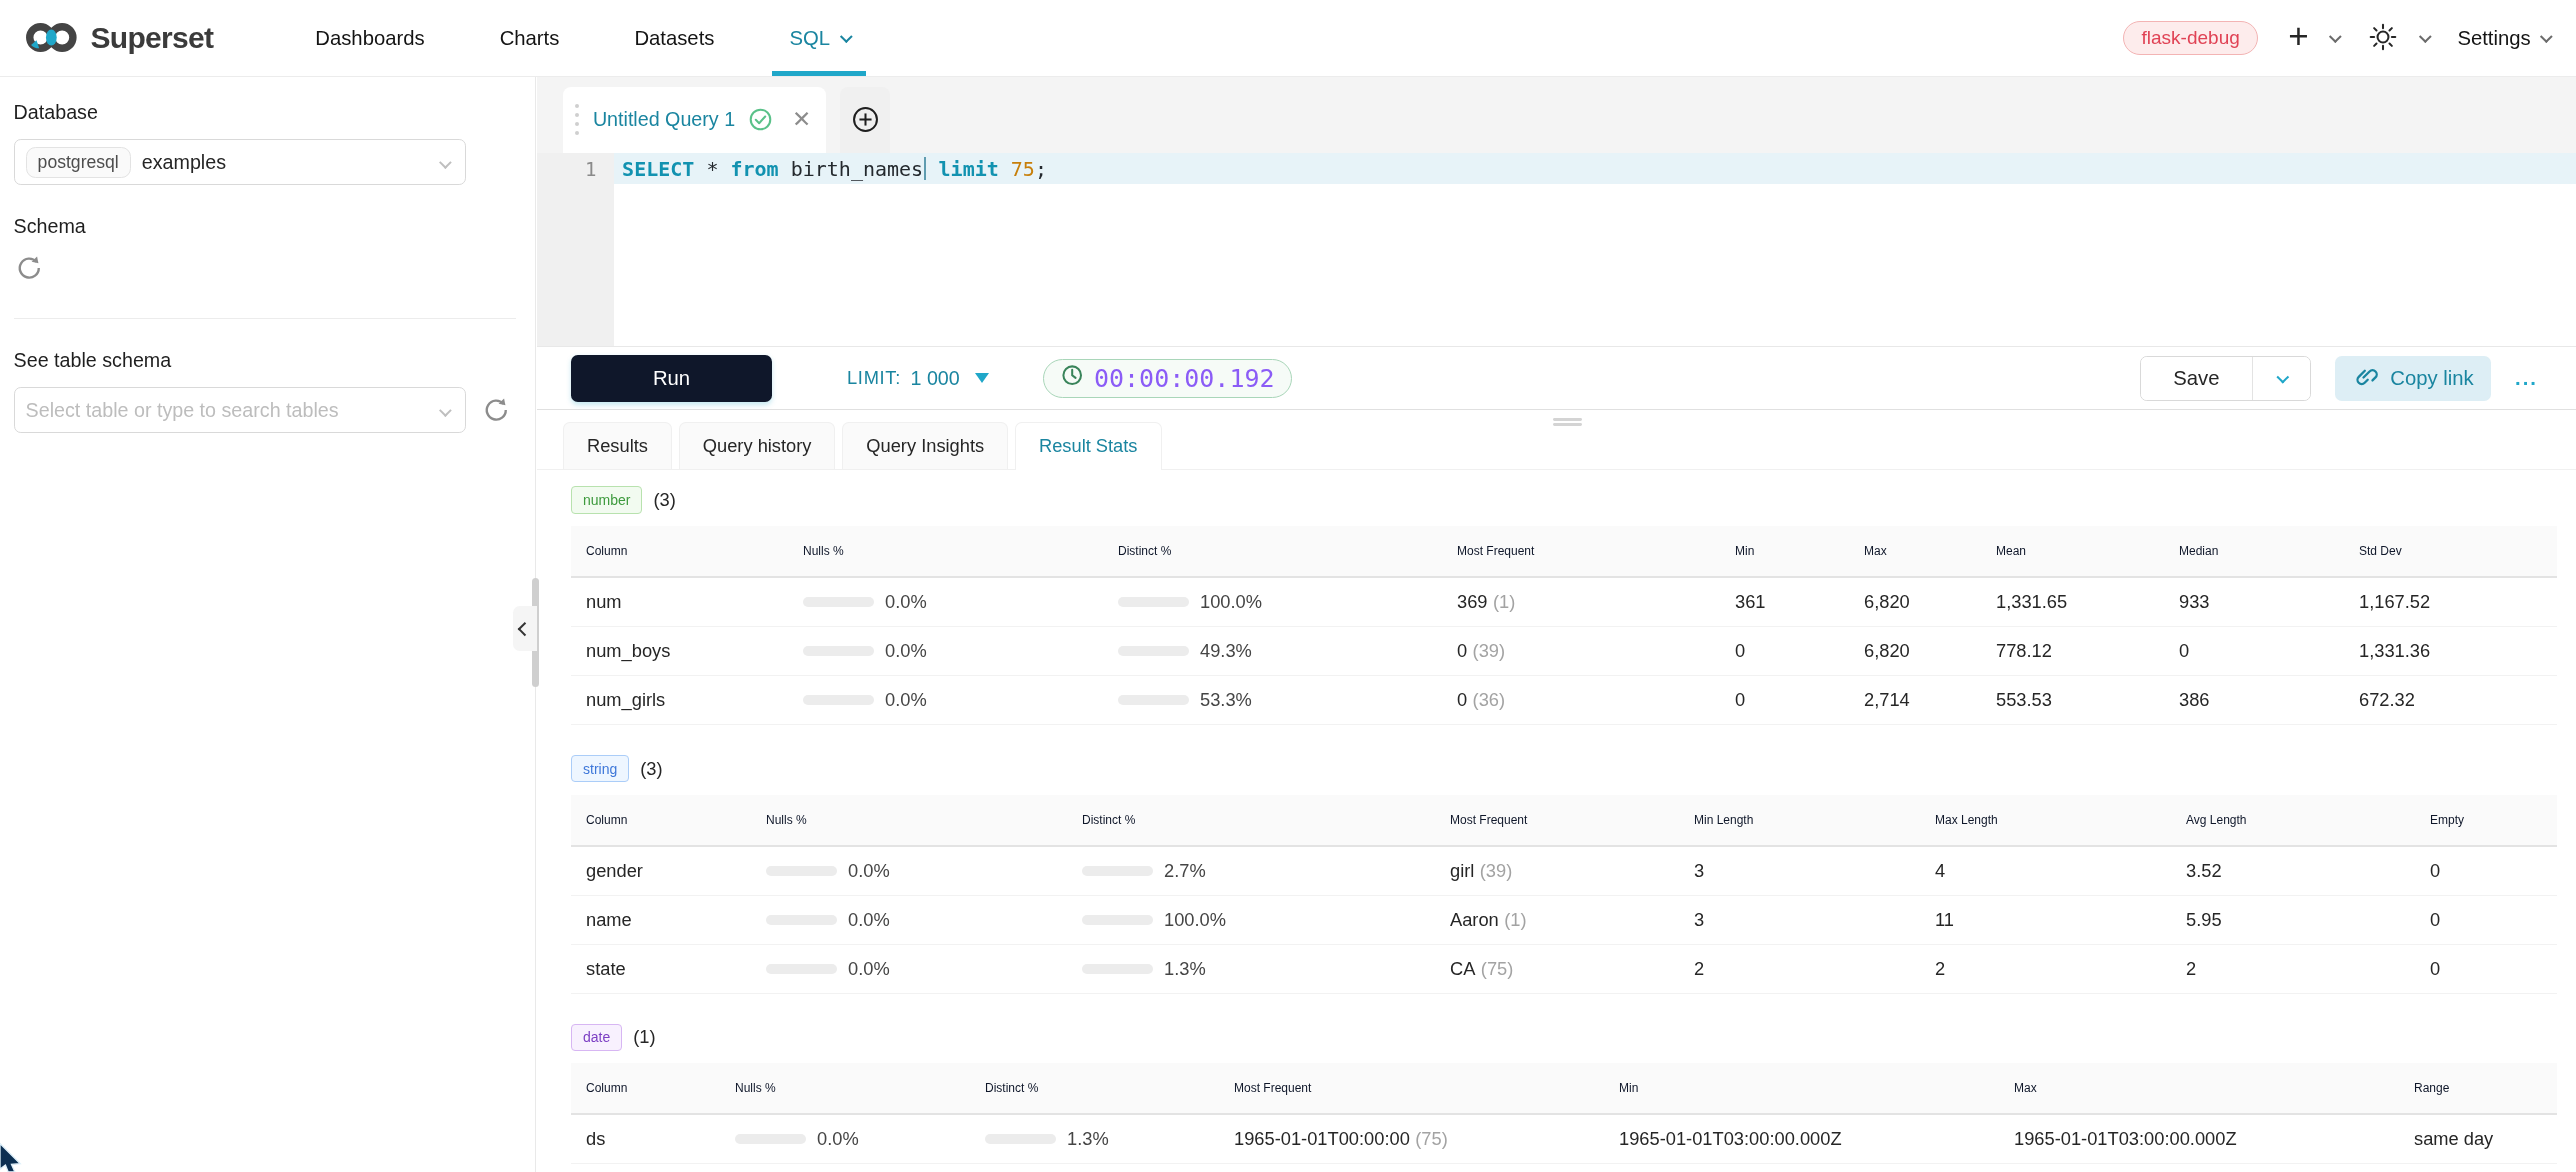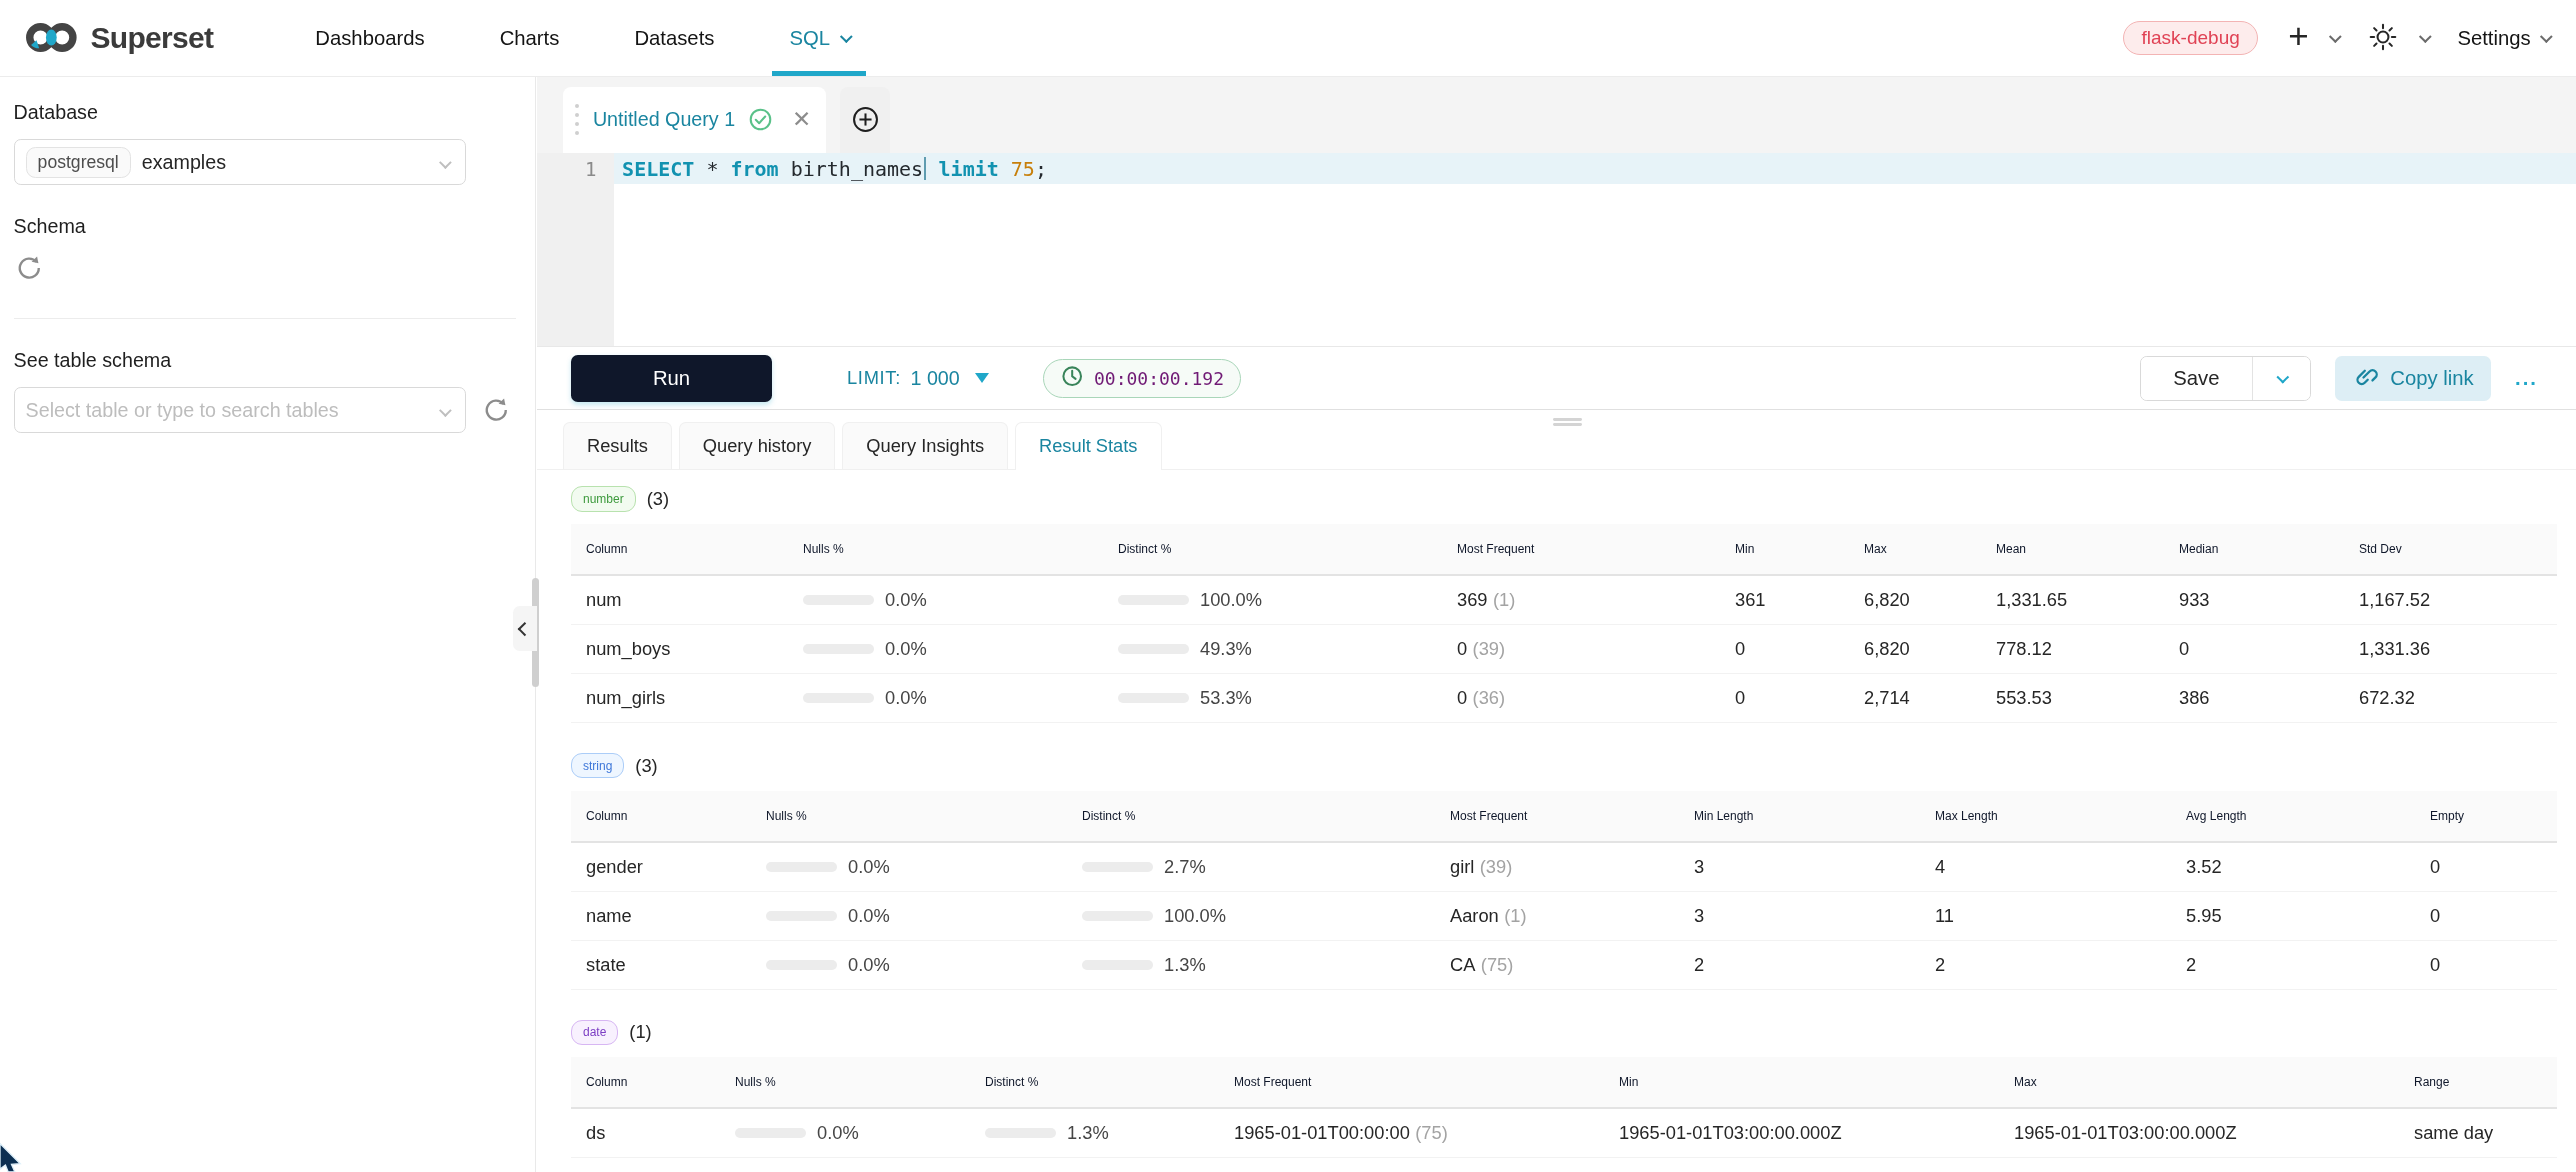--- a/index.html
+++ b/index.html
@@ -84,21 +84,21 @@
   .run-btn { margin-left:34px; width:201px; height:47px; background:#0f172a; color:#fff;
     font-size:20.3px; border:none; border-radius:6.8px; cursor:pointer;
     box-shadow:0 2.7px 5.4px rgba(32,167,201,.25); }
   .limit { display:flex; align-items:center; margin-left:75px; cursor:pointer; }
   .limit-label { font-size:18.3px; color:#1a85a0; letter-spacing:0.7px; }
   .limit-value { font-size:19.7px; color:#1a85a0; margin-left:9.5px; }
   .limit-caret { width:0; height:0; border-left:7.5px solid transparent; border-right:7.5px solid transparent;
     border-top:10.2px solid #20a7c9; margin-left:15px; }
   .timer { display:flex; align-items:center; gap:9.5px; margin-left:54px; height:39px;
     border:1.4px solid #a9d6b9; background:#f6fbf7; border-radius:20.3px; padding:0 16.3px;
-    font-family:"DejaVu Sans Mono", monospace; font-size:18px; color:#701a75; }
+    font-family:"DejaVu Sans Mono", monospace; font-size:25px; color:#8b5cf6; }
   .toolbar-right { margin-left:auto; display:flex; align-items:center; margin-right:38px; gap:24.4px; }
   .save-group { display:flex; height:45px; border:1.4px solid #d9d9d9; border-radius:6.8px; overflow:hidden; }
   .save-main { width:111px; background:#fff; border:none; font-size:20.3px; color:#262626; cursor:pointer; }
   .save-caret { width:58px; background:#fff; border:none; border-left:1.4px solid #e3e3e3;
     display:flex; align-items:center; justify-content:center; cursor:pointer; }
   .save-caret .chev { border-color:#20a7c9; margin:0; transform:rotate(45deg) translateY(-2px); }
   .copy-link { display:flex; align-items:center; gap:11px; height:45px; padding:0 17px;
     background:#ddeef5; border:none; border-radius:6.8px; font-size:20.3px; color:#1a85a0; cursor:pointer; }
   .more-btn { font-size:20.3px; color:#20a7c9; letter-spacing:2px; cursor:pointer; font-weight:bold; }
   .drag-handle { position:absolute; left:1016px; top:71px; width:28.5px; display:flex;
@@ -111,21 +111,21 @@
   .stab { height:47px; display:flex; align-items:center; padding:0 23px; font-size:18.3px; color:#262626;
     background:#fafafa; border:1.4px solid #f0f0f0; border-bottom:none; border-radius:6.8px 6.8px 0 0;
     cursor:pointer; white-space:nowrap; }
   .stab.active { background:#fff; color:#1a85a0; border-color:#f0f0f0; position:relative; }
   .stab.active::after { content:""; position:absolute; left:0; right:0; bottom:-1.4px; height:1.4px; background:#fff; }
 
   
   .stats { padding:16.3px 19px 0 34px; }
   .section { margin-bottom:30px; }
   .type-row { display:flex; align-items:center; gap:11px; margin-bottom:12.2px; }
-  .type-tag { font-size:12px; padding:4.7px 11px; border-radius:11px; border:1.4px solid; }
+  .type-tag { font-size:14px; padding:4.7px 11px; border-radius:4px; border:1.4px solid; }
   .tag-number { color:#3d9a3d; background:#f2fbf0; border-color:#b8e2ae; }
   .tag-string { color:#3e77d9; background:#eef6ff; border-color:#abcdf8; }
   .tag-date   { color:#7c3fc4; background:#f8f1fe; border-color:#d7b6f3; }
   .type-count { font-size:18.3px; color:#262626; }
   .thead { display:grid; align-items:center; height:52px; background:#fafafa;
     border-bottom:2px solid #e3e3e3; }
   .thead > div { font-size:12px; color:#0f172a; padding-left:15px; white-space:nowrap; }
   .trow { display:grid; align-items:center; height:49px; border-bottom:1.4px solid #f2f2f2; }
   .trow > div { font-size:18.3px; color:#262626; padding-left:15px; white-space:nowrap; }
   .cols0 { grid-template-columns:217px 315px 339px 278px 129px 132px 183px 180px 1fr; }

